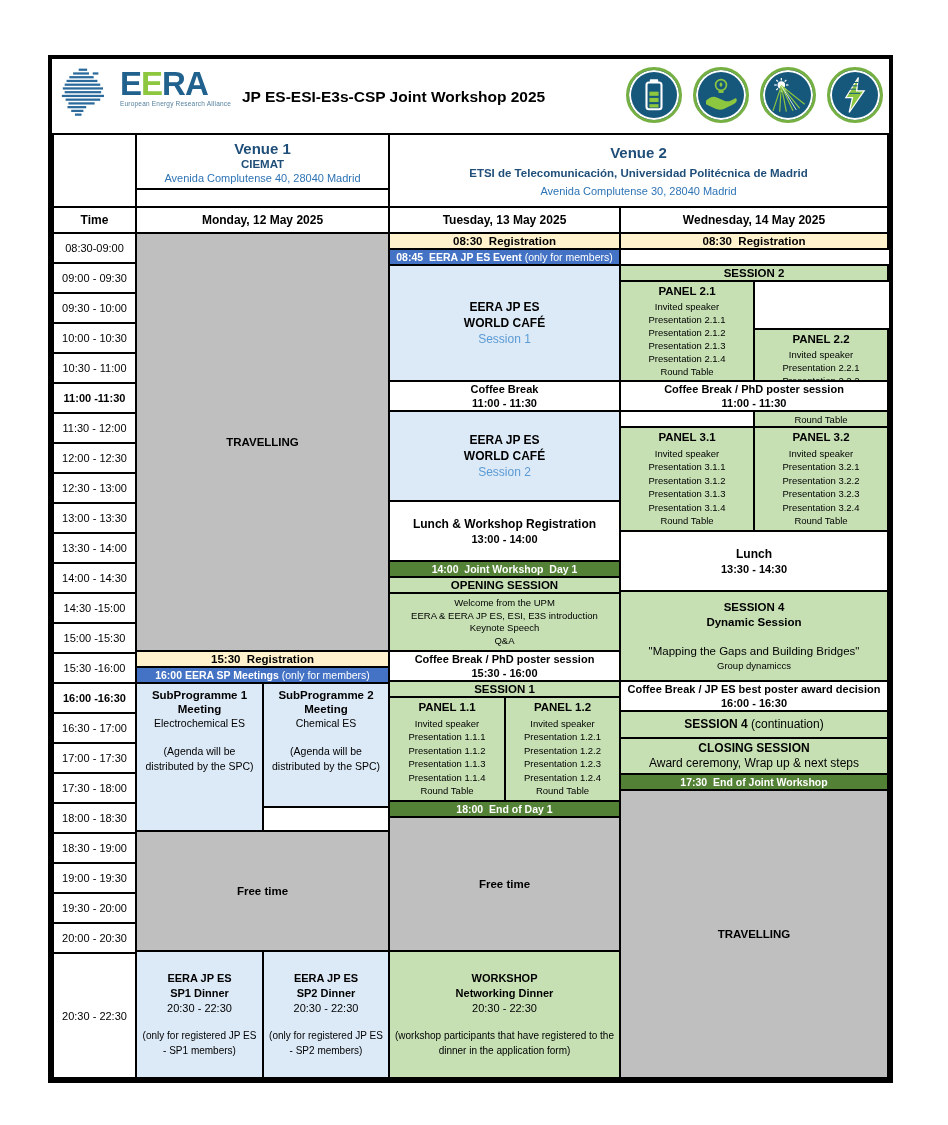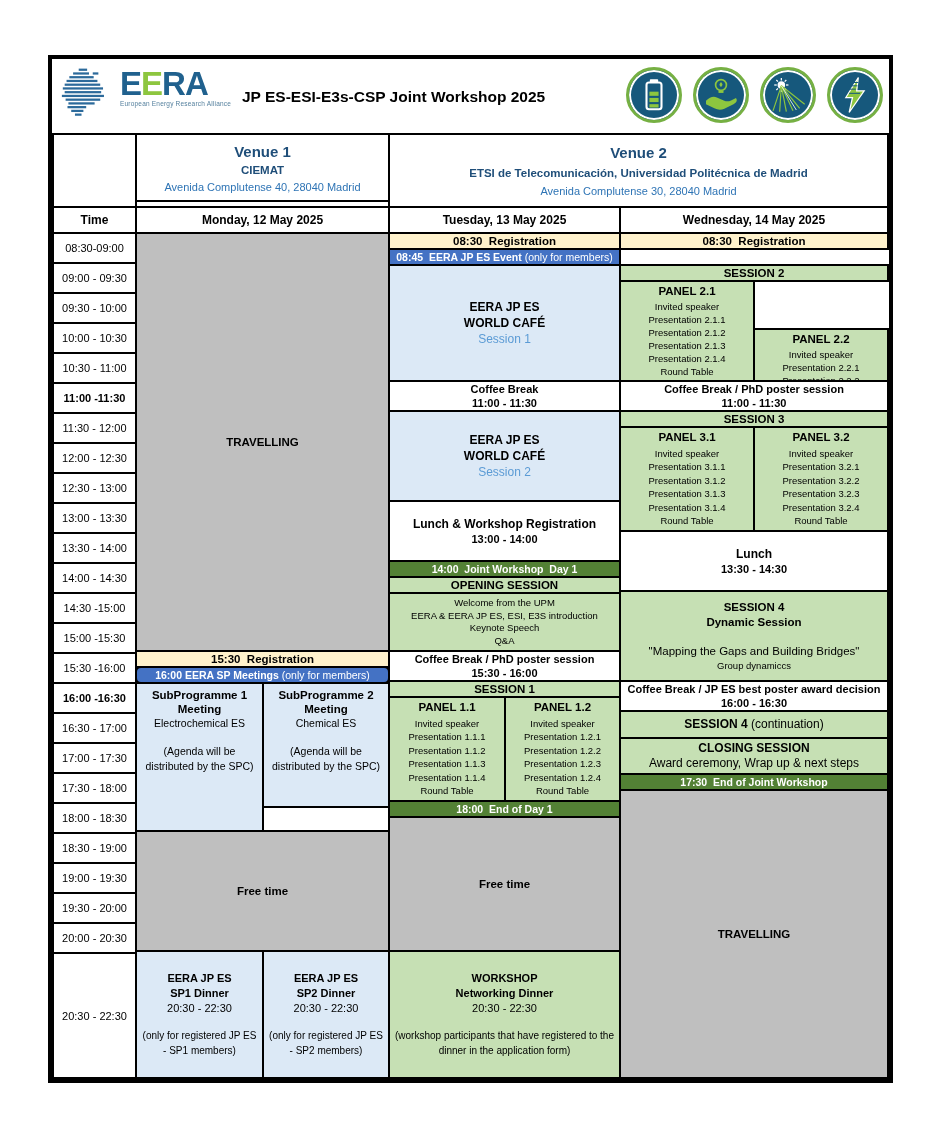--- a/index.html
+++ b/index.html
@@ -152,21 +152,21 @@
                 <line x1="20" y1="13" x2="27" y2="13"></line>
               <line x1="18" y1="17" x2="25" y2="17"></line>
                 <line x1="17" y1="22" x2="30" y2="22"></line>
             </g>
           </svg>
         </div>
       </div>
     </div>
 
     <div class="cell" style="left:0;top:74px;width:85px;height:75px;"></div>
-    <div class="cell venue" style="left:83px;top:74px;width:255px;height:69px;">
+    <div class="cell venue" style="left:83px;top:74px;width:255px;height:57px;">
       <div class="vt">Venue 1</div>
       <div class="vn">CIEMAT</div>
       <div class="va">Avenida Complutense 40, 28040 Madrid</div>
     </div>
     <div class="cell venue" style="left:336px;top:74px;width:501px;height:75px;">
       <div class="vt">Venue 2</div>
       <div class="vn">ETSI de Telecomunicación, Universidad Politécnica de Madrid</div>
       <div class="va">Avenida Complutense 30, 28040 Madrid</div>
     </div>
 
@@ -198,21 +198,21 @@
         <div class="time-cell">18:00 - 18:30</div>
         <div class="time-cell">18:30 - 19:00</div>
         <div class="time-cell">19:00 - 19:30</div>
         <div class="time-cell">19:30 - 20:00</div>
         <div class="time-cell">20:00 - 20:30</div>
         <div class="time-cell">20:30 - 22:30</div>
       </div>
 
     <div class="cell bg-gray big-label" style="left:83px;top:173px;width:255px;height:420px;">TRAVELLING</div>
     <div class="cell bg-yellow reg" style="left:83px;top:591px;width:255px;height:18px;">15:30  Registration</div>
-    <div class="cell bg-blue bar" style="left:83px;top:607px;width:255px;height:18px;border-radius:6px;"><span class="b">16:00 EERA SP Meetings</span><span> (only for members)</span></div>
+    <div class="cell bg-blue bar" style="left:83px;top:607px;width:255px;height:18px;"><span class="b">16:00 EERA SP Meetings</span><span> (only for members)</span></div>
     <div class="cell bg-lightblue meet" style="left:83px;top:623px;width:129px;height:150px;padding:4px 6px;justify-content:flex-start;">
       <div class="t">SubProgramme 1 Meeting</div>
       <div class="s">Electrochemical ES</div>
       <div class="n">(Agenda will be distributed by the SPC)</div>
     </div>
     <div class="cell bg-lightblue meet" style="left:210px;top:623px;width:128px;height:126px;padding:4px 4px;justify-content:flex-start;">
       <div class="t">SubProgramme 2 Meeting</div>
       <div class="s">Chemical ES</div>
       <div class="n">(Agenda will be distributed by the SPC)</div>
     </div>
@@ -317,21 +317,20 @@
           <div>Presentation 2.2.2</div>
           <div>Presentation 2.2.3</div>
           <div>Presentation 2.2.4</div>
           <div>Round Table</div>
         </div>
     </div>
     <div class="cell two-line" style="left:567px;top:321px;width:270px;height:32px;">
       <div class="l1">Coffee Break / PhD poster session</div>
       <div class="l2">11:00 - 11:30</div>
     </div>
-    <div class="cell bg-green session-hdr" style="left:567px;top:351px;width:270px;height:18px;">SESSION 3</div>
     <div class="cell bg-green panel" style="left:567px;top:367px;width:136px;height:106px;">
       <div class="panel-title">PANEL 3.1</div>
       <div class="panel-rows">
           <div>Invited speaker</div>
           <div>Presentation 3.1.1</div>
           <div>Presentation 3.1.2</div>
           <div>Presentation 3.1.3</div>
           <div>Presentation 3.1.4</div>
           <div>Round Table</div>
         </div>

